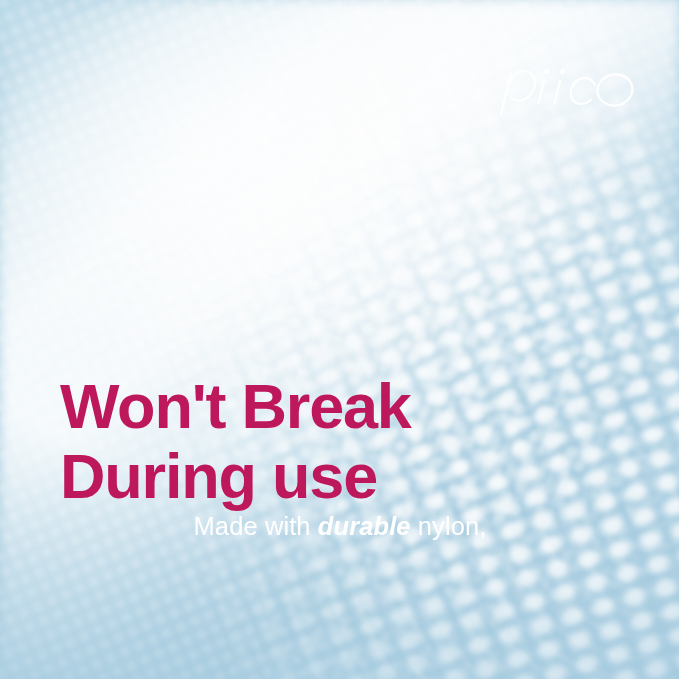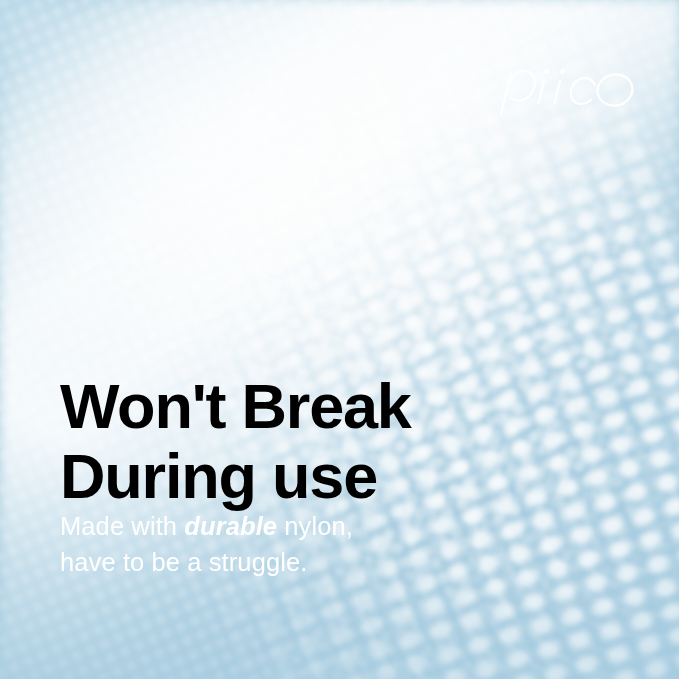--- a/index.html
+++ b/index.html
@@ -132,41 +132,42 @@
     width: 150px;
     height: 62px;
   }
   .brand-logo svg { display: block; width: 100%; height: 100%; }
 
   .headline {
     position: absolute;
     left: 60px;
     top: 330px;
     width: 560px;
-    color: #000000;
+    color: #be185d;
     font-family: "Liberation Sans", sans-serif;
     font-weight: 700;
     font-size: 63px;
     line-height: 1.10;
     letter-spacing: -1.2px;
     white-space: pre-line;
     text-shadow: 0 0 1px rgba(255,255,255,0.35);
   }
 
   .subcopy {
     position: absolute;
     left: 60px;
     top: 508px;
     width: 560px;
     color: #ffffff;
     font-family: "Liberation Sans", sans-serif;
     font-weight: 400;
     font-size: 25.5px;
     line-height: 36px;
     letter-spacing: 0.1px;
+    text-align: center;
   }
   .subcopy .em {
     font-weight: 700;
     font-style: italic;
   }
   .subcopy-line { display: block; }
 </style>
 </head>
 <body>
 
@@ -197,16 +198,15 @@
 
       <ellipse cx="128" cy="32" rx="17.5" ry="15.5" transform="rotate(-12 128 32)"></ellipse>
     </svg>
   </div>
 
   <h1 class="headline">Won't Break
 During use</h1>
 
   <div class="subcopy">
     <span class="subcopy-line"><span>Made with </span><span class="em">durable</span><span> nylon,</span></span>
-    <span class="subcopy-line">have to be a struggle.</span>
   </div>
 
 </div>
 
 </body></html>

